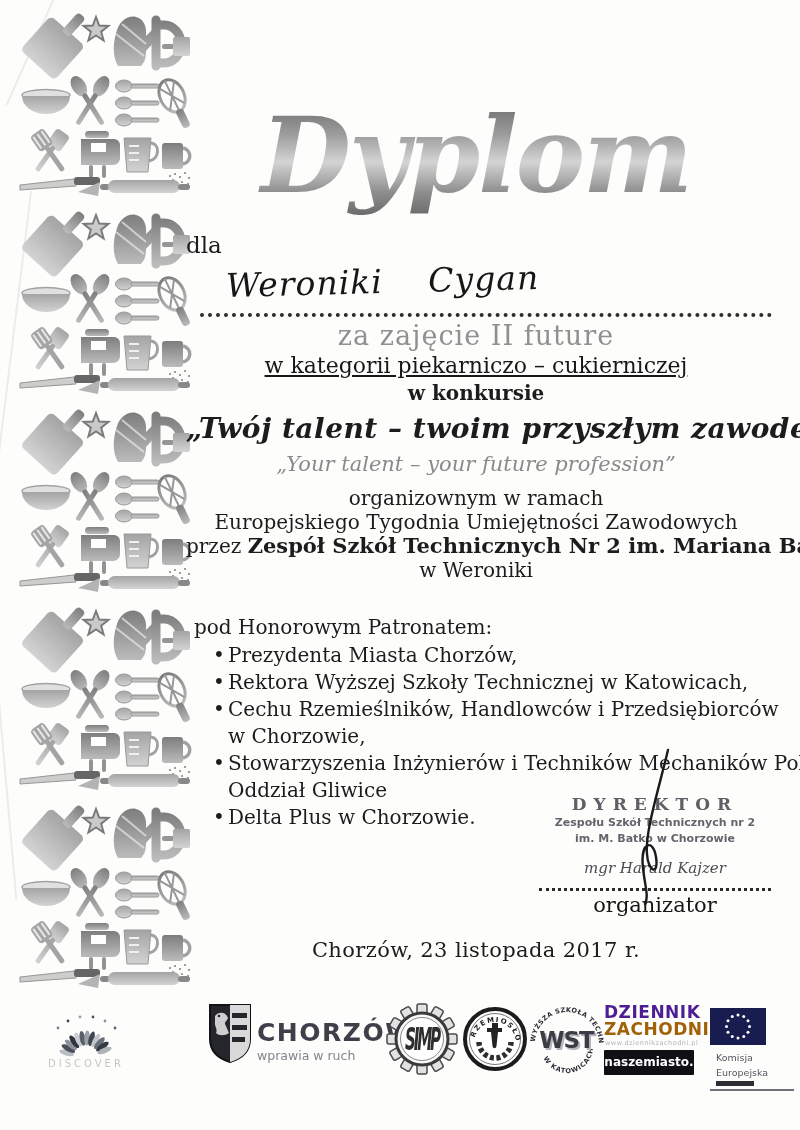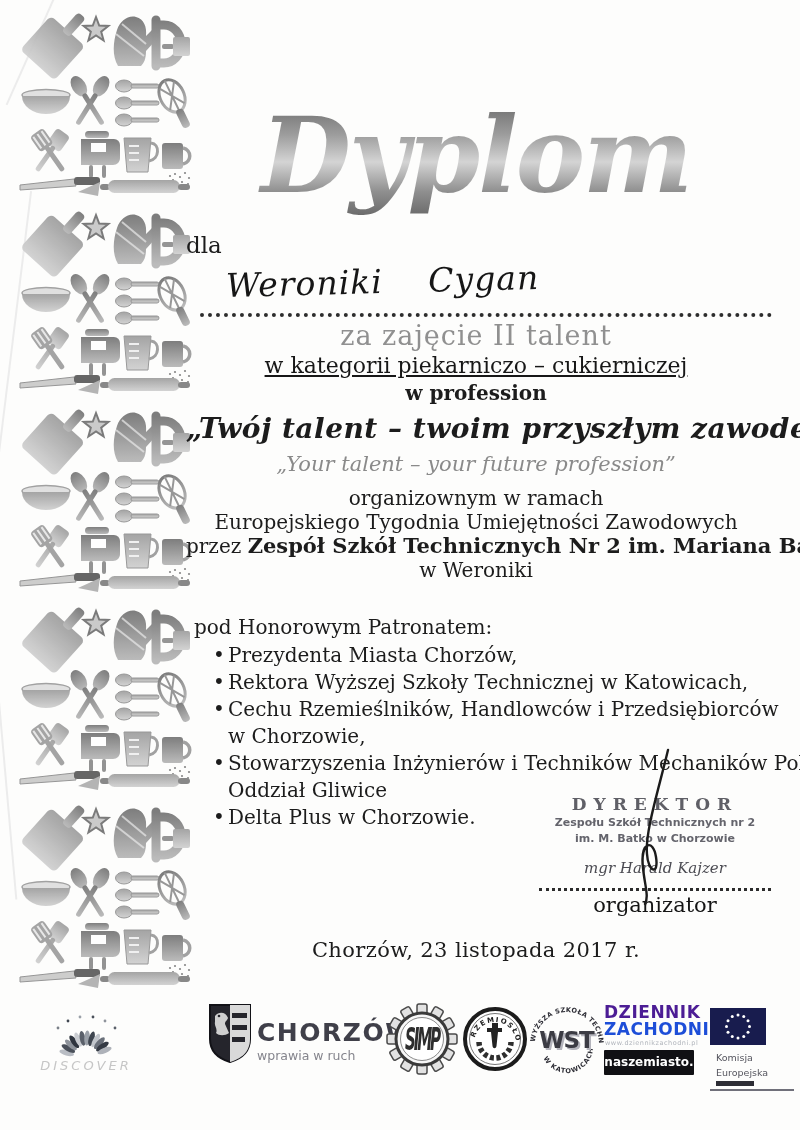--- a/index.html
+++ b/index.html
@@ -56,34 +56,34 @@
   .director .signed{font-size:15px;font-style:italic;color:#4b4b52;margin-top:14px;}
   .director .dots{height:11px;border-bottom:3.5px dotted #2c2c2c;margin:0 2px;}
   .director .role{font-size:21px;color:#141414;margin-top:2px;}
   .signature-svg{position:absolute;left:612px;top:744px;width:70px;height:165px;}
   
   .date-line{position:absolute;left:186px;top:938px;width:580px;text-align:center;font-size:21px;letter-spacing:.4px;}
   
   .logo-row{position:absolute;left:0;top:1000px;width:800px;height:100px;font-family:"DejaVu Sans",sans-serif;}
   .logo{position:absolute;}
   .discover{left:38px;top:12px;width:96px;height:58px;text-align:center;}
-  .discover .dlabel{font-size:13px;letter-spacing:3px;color:#c6c6c6;margin-top:-4px;font-style:italic;}
+  .discover .dlabel{font-size:10px;letter-spacing:3px;color:#c6c6c6;margin-top:-4px;}
   .delta{left:127px;top:4px;width:72px;height:74px;background:#0e0e10;border-radius:2px;text-align:center;}
   .delta .dp-label{color:#fff;font-size:11.5px;font-weight:bold;margin-top:1px;letter-spacing:.5px;}
   .delta .dp-sub{width:54px;height:2.5px;background:#9a9a9a;opacity:.65;margin:2px auto 0;}
   .crest{left:207px;top:2px;width:46px;height:62px;}
   .chorzow{left:257px;top:18px;width:126px;}
   .chorzow .wordmark{font-size:25px;font-weight:bold;color:#3f3f49;letter-spacing:1.5px;white-space:nowrap;}
   .chorzow .tagline{font-size:12.5px;color:#84848c;text-align:left;margin-top:1px;}
   .simp{left:386px;top:3px;width:72px;height:72px;}
   .rzem{left:463px;top:7px;width:64px;height:64px;}
   .wst{left:528px;top:0px;width:78px;height:78px;}
   .dziennik{left:604px;top:4px;width:94px;text-align:left;}
   .dziennik .dz1{font-size:17px;font-weight:900;color:#4c1d95;letter-spacing:.5px;line-height:17px;}
-  .dziennik .dz2{font-size:17px;font-weight:900;color:#1d4ed8;letter-spacing:.5px;line-height:17px;}
+  .dziennik .dz2{font-size:17px;font-weight:900;color:#a16207;letter-spacing:.5px;line-height:17px;}
   .dziennik .dzurl{font-size:6.5px;color:#b0b4bb;letter-spacing:.5px;margin:1px 0 3px 1px;}
   .dziennik .nm-box{width:90px;height:25px;background:#101014;border-radius:1px;color:#fff;
      font-size:12px;font-weight:bold;text-align:center;line-height:25px;}
   .eu{left:710px;top:8px;width:86px;}
   .eu .eu-text{font-size:9.5px;color:#55555e;line-height:10.5px;margin:4px 0 0 6px;}
   .eu .eu-bar{width:38px;height:4.5px;background:#2d2d35;margin:3px 0 0 6px;}
   .eu .eu-line{width:84px;height:2.5px;background:#70707a;margin-top:3px;}
 </style>
 </head>
 <body>
@@ -208,23 +208,23 @@
     </defs>
     <rect x="0" y="0" width="186" height="992" fill="url(#utile)"></rect>
   </svg>
 
   <div class="title">Dyplom</div>
   <div class="dla">dla</div>
 
   <div class="name-dotline"></div>
   <div class="recipient">Weroniki Cygan</div>
 
-  <div class="award">za zajęcie II talent</div>
+  <div class="award">za zajęcie II future</div>
   <div class="category">w kategorii piekarniczo – cukierniczej</div>
-  <div class="konkurs">w profession</div>
+  <div class="konkurs">w konkursie</div>
 
   <div class="quote-pl">„Twój talent – twoim przyszłym zawodem”</div>
   <div class="quote-en">„Your talent – your future profession”</div>
 
   <div class="organized">
     <div class="cline">organizownym w ramach</div>
     <div class="cline">Europejskiego Tygodnia Umiejętności Zawodowych</div>
     <div class="cline"><span>przez </span><b>Zespół Szkół Technicznych Nr 2 im. Mariana Batko</b></div>
     <div class="cline">w Weroniki</div>
   </div>

